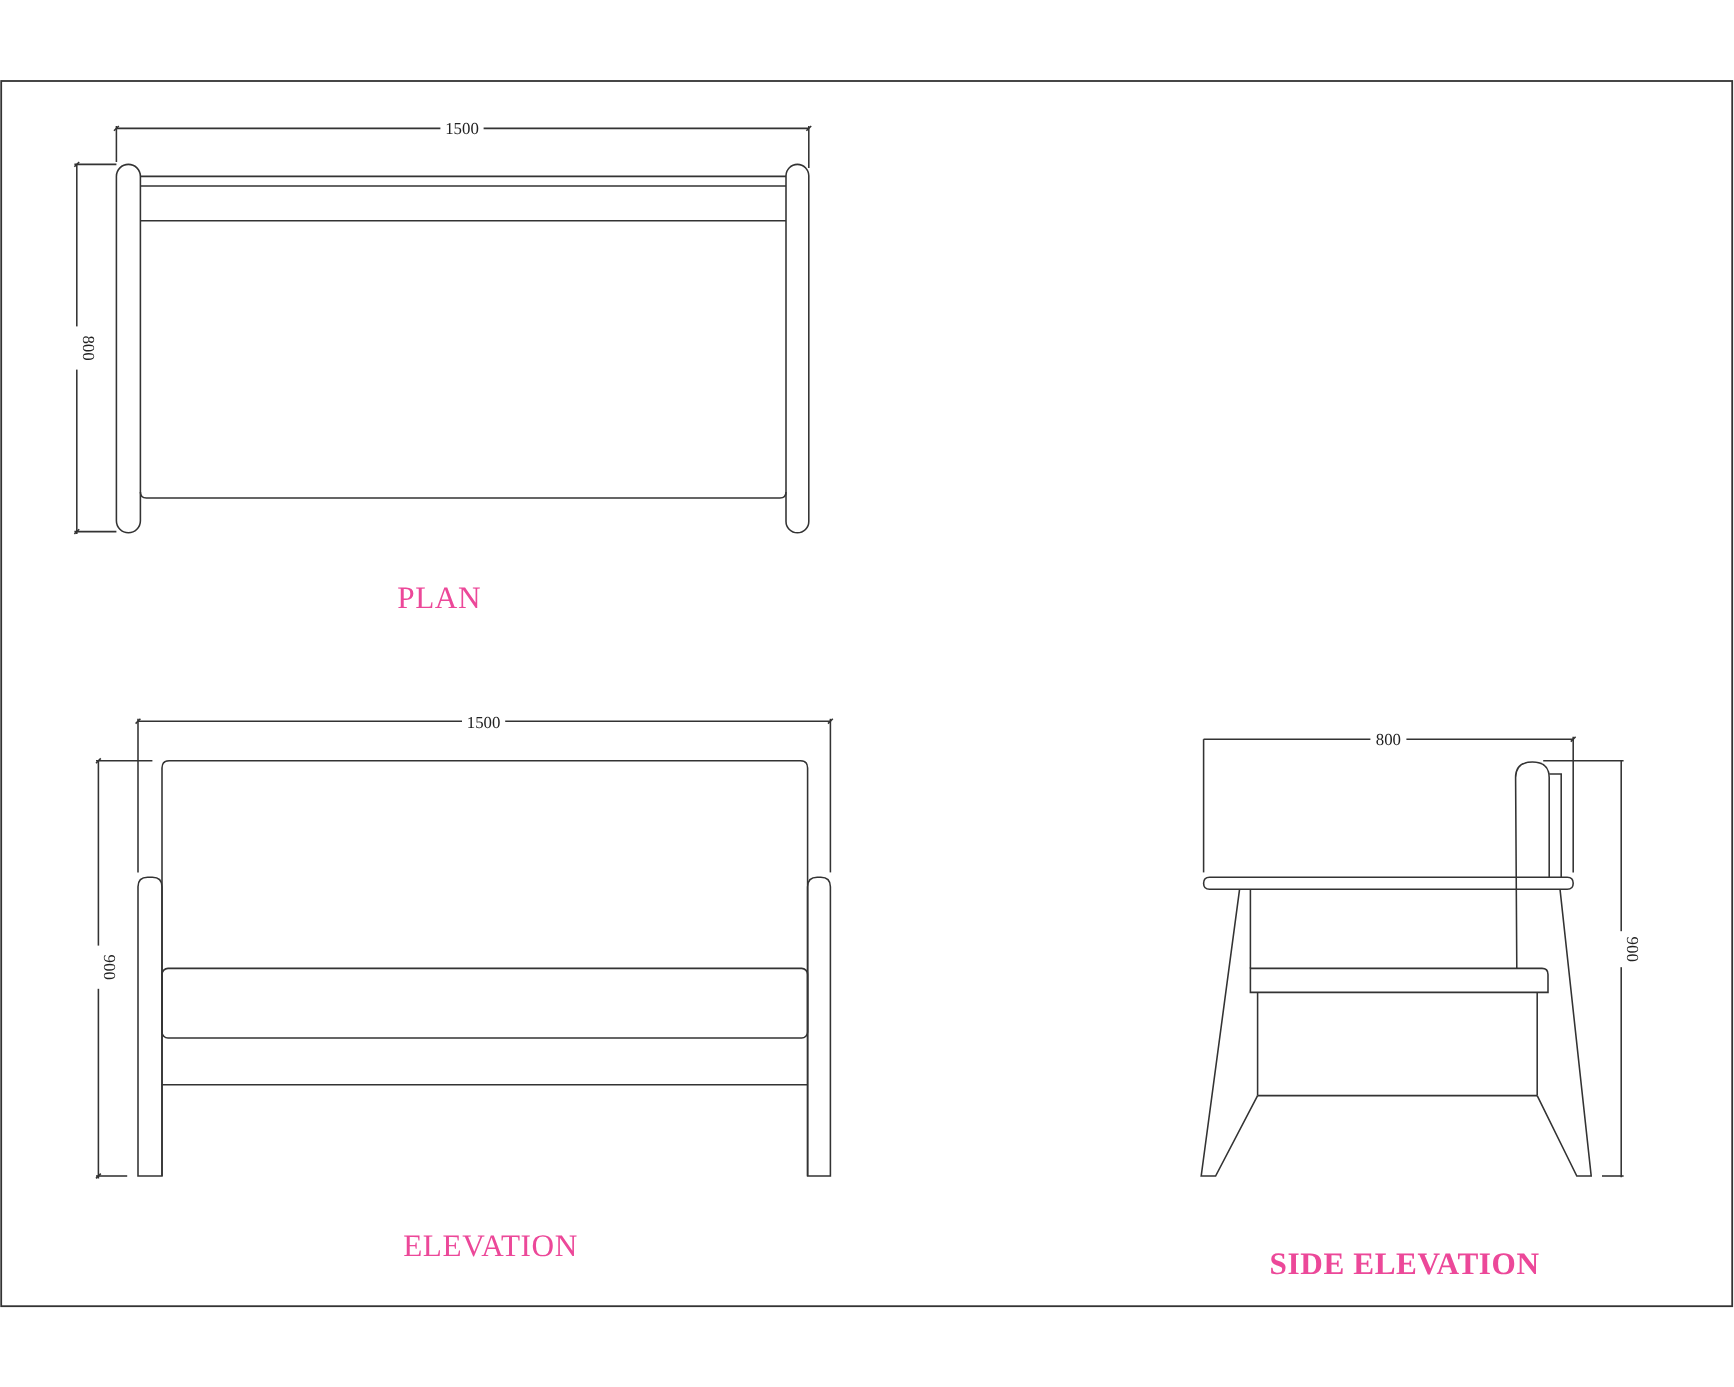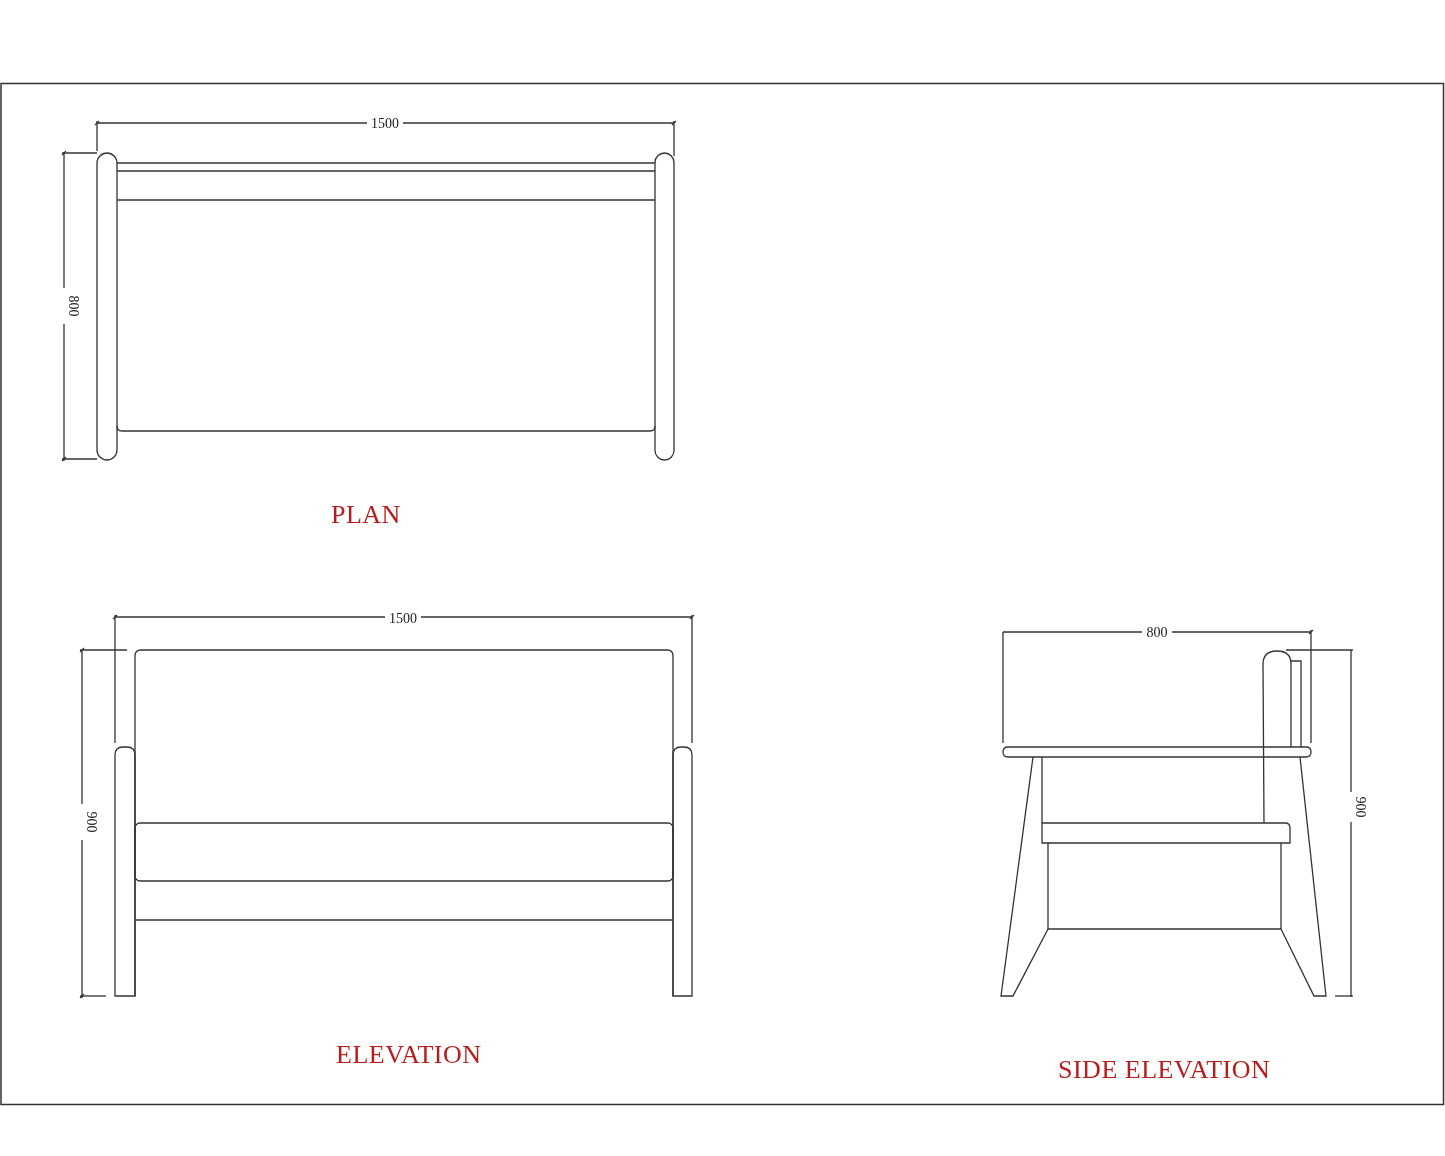--- a/index.html
+++ b/index.html
@@ -1,22 +1,22 @@
 <!DOCTYPE html>
 <html><head>
   <meta charset="utf-8">
   <style>
     html, body { margin: 0; padding: 0; background: #ffffff; }
     body { width: 1445px; height: 1156px; position: relative; overflow: hidden; }
-    #sheet { position: absolute; left: 0; top: 16px; width: 1445px; height: 816px; }
+    #sheet { position: absolute; left: 0; top: 0; width: 1445px; height: 816px; }
     .view-title {
       position: absolute;
       font-family: "Liberation Serif", "DejaVu Serif", serif;
       font-size: 26px;
-      color: #b91c1c;
+      color: #ec4899;
       letter-spacing: 0.5px;
       white-space: nowrap;
       line-height: 1;
     }
     svg text {
       font-family: "Liberation Serif", "DejaVu Serif", serif;
       font-size: 14px;
       fill: #222222;
     }
   </style>
@@ -125,14 +125,14 @@
 
       <path d="M1033 741 L1001 980 L1013 980 L1048 913"></path>
 
       <path d="M1300 741 L1326 980 L1314 980 L1281 913"></path>
     </g>
   </svg>
 
   
   <div class="view-title" style="left:331px; top:486px;">PLAN</div>
   <div class="view-title" style="left:304px; top:1026px;margin-left:32px;">ELEVATION</div>
-  <div class="view-title" style="left:1058px; top:1041px;">SIDE ELEVATION</div>
+  <div class="view-title" style="left:1058px; top:1041px;font-weight:bold;">SIDE ELEVATION</div>
 </div>
 
 </body></html>

